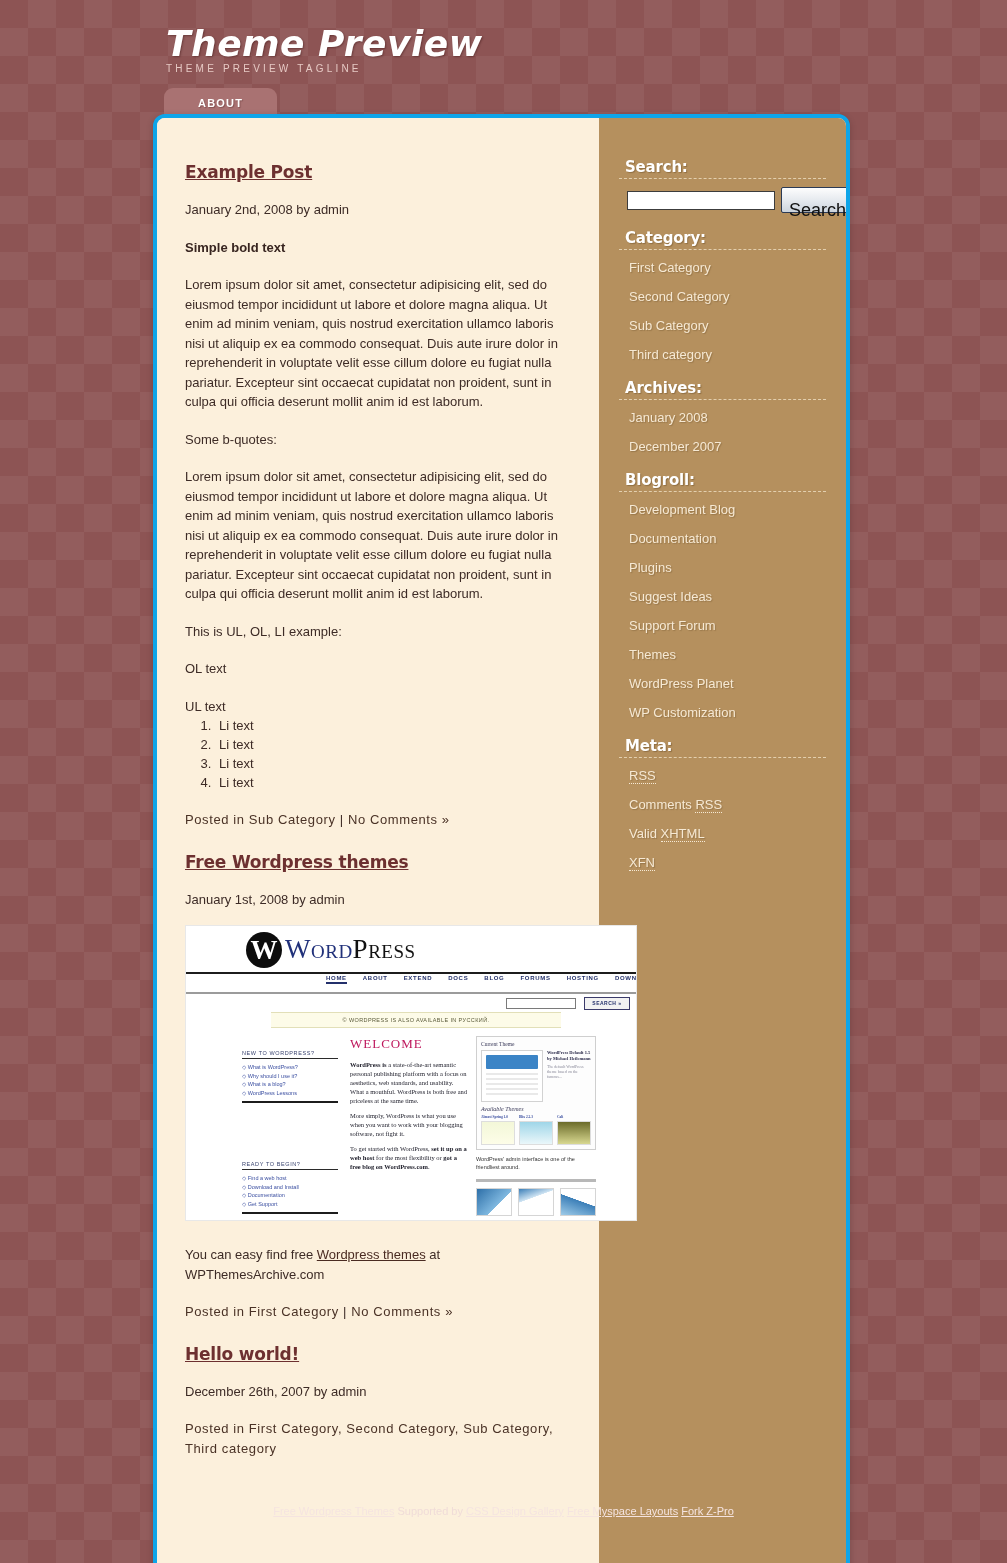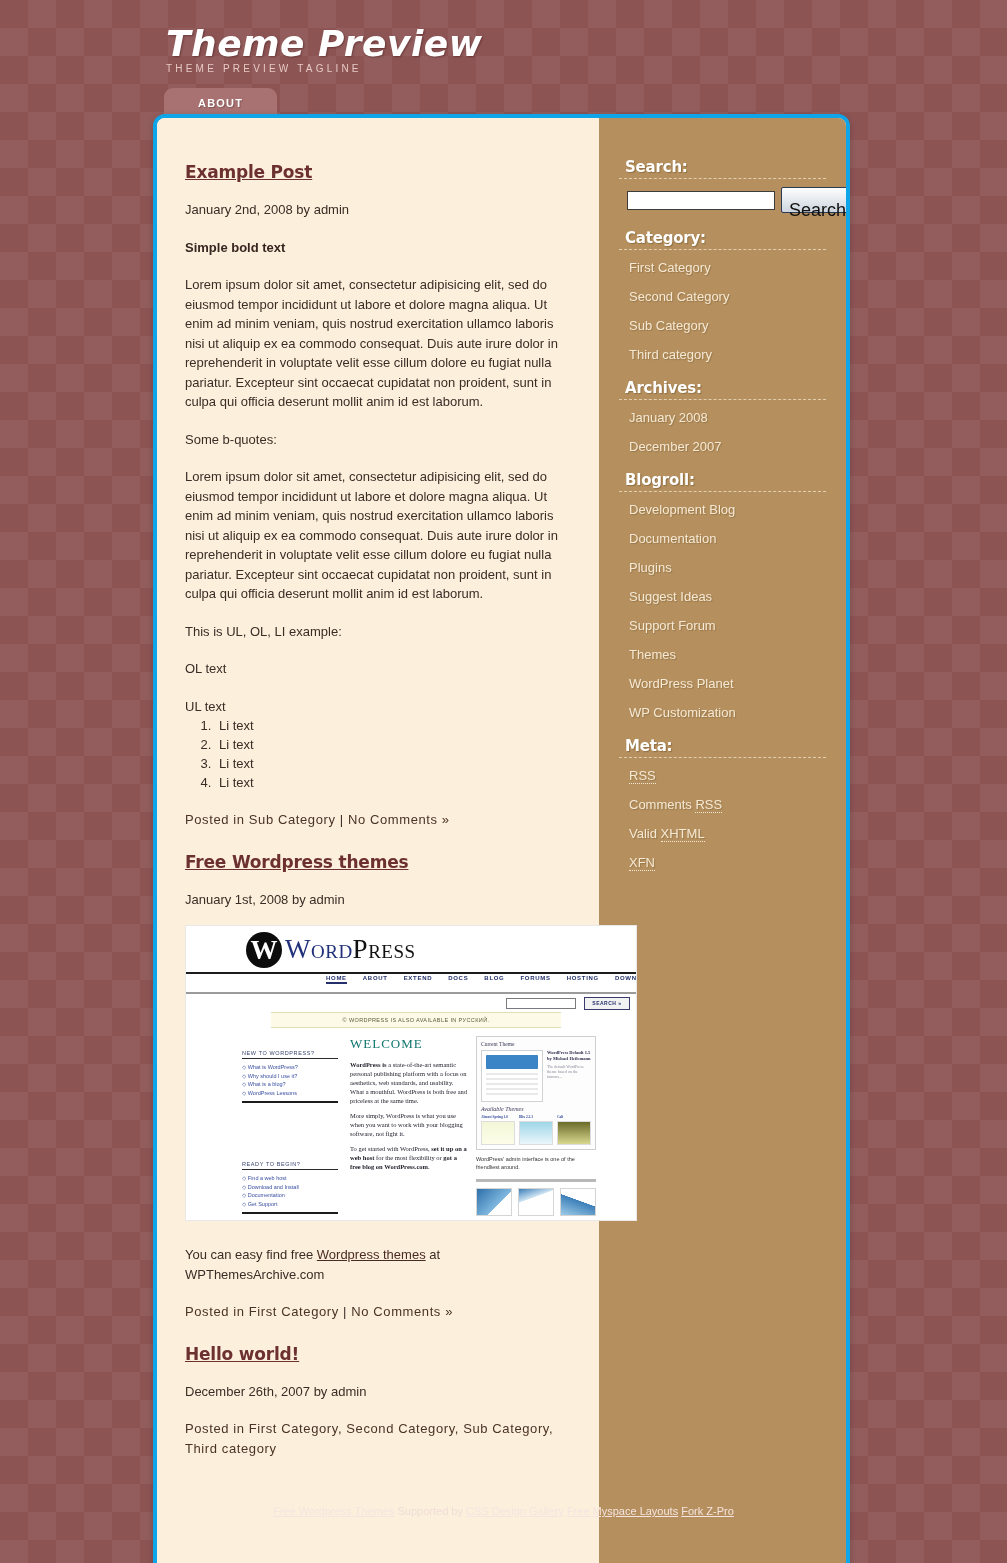--- a/index.html
+++ b/index.html
@@ -292,21 +292,21 @@
     position: absolute;
     left: 164px;
     top: 4px;
     width: 118px;
   }
   .wp-welcome h2 {
     margin: 0 0 8px 0;
     font-size: 13px;
     font-weight: normal;
     letter-spacing: 1px;
-    color: #0f766e;
+    color: #be185d;
     font-family: "Liberation Serif", serif;
   }
   .wp-welcome p {
     margin: 0 0 6px 0;
     font-size: 6.5px;
     line-height: 9px;
     color: #22222e;
     font-family: "Liberation Serif", serif;
   }
   .wp-welcome b { font-weight: bold; }

